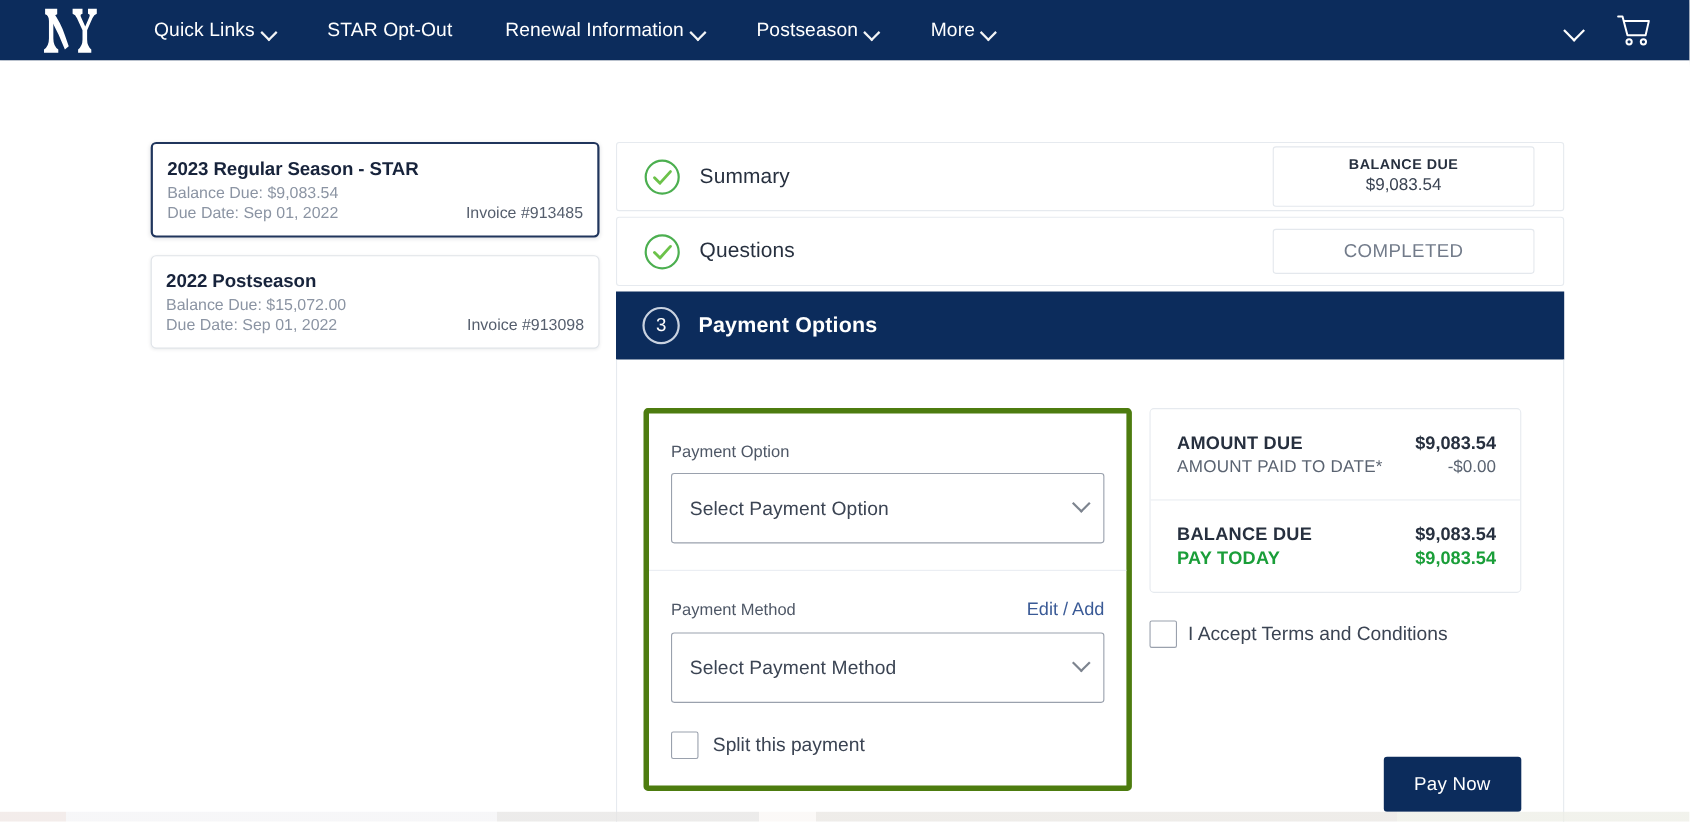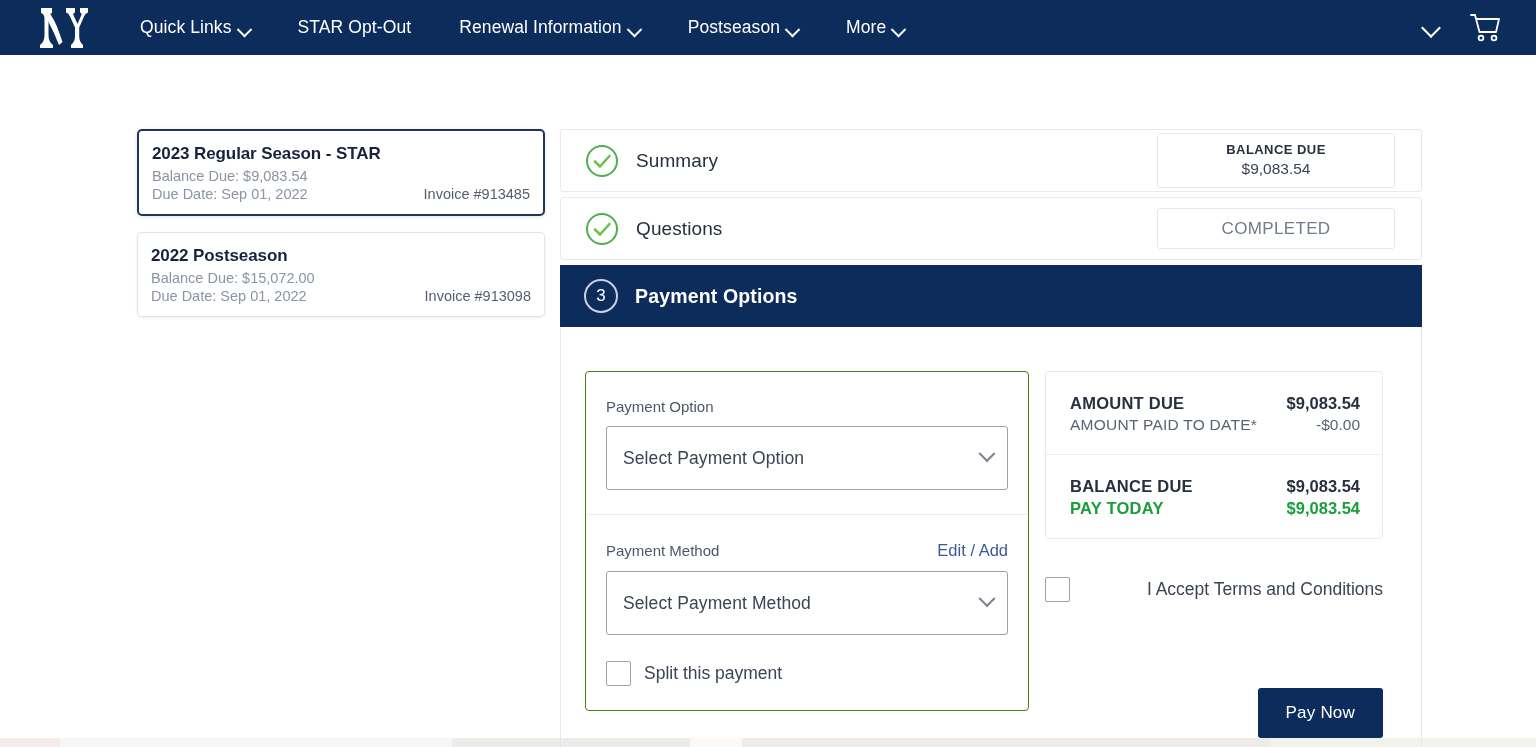--- a/index.html
+++ b/index.html
@@ -226,21 +226,21 @@
     border-top: none;
     padding: 44px 38px 36px 24px;
     display: flex;
     gap: 16px;
     min-height: 448px;
   }
 
   
   .form-card {
     width: 444px;
-    border: 1px solid #4d7c0f;
+    border: 5px solid #4d7c0f;
     border-radius: 4px;
     flex: 0 0 auto;
     align-self: flex-start;
   }
   .form-section {
     padding: 26px 20px 24px 20px;
   }
   .form-section.divided { border-top: 1px solid #e9edf2; }
   .field-label-row {
     display: flex;
@@ -339,23 +339,22 @@
   .t-val {
     font-size: 15.5px;
     color: #5a6371;
   }
   .green { color: #1a9e39 !important; }
 
   .terms-row {
     display: flex;
     align-items: center;
     gap: 10px;
-    margin-top: 38px;
-    cursor: pointer;
-    justify-content: space-between;
+    margin-top: 25px;
+    cursor: pointer;
   }
   .terms-label {
     font-size: 17.5px;
     color: #3b4453;
   }
   .pay-wrap {
     margin-top: auto;
     display: flex;
     justify-content: flex-end;
     padding-top: 34px;

